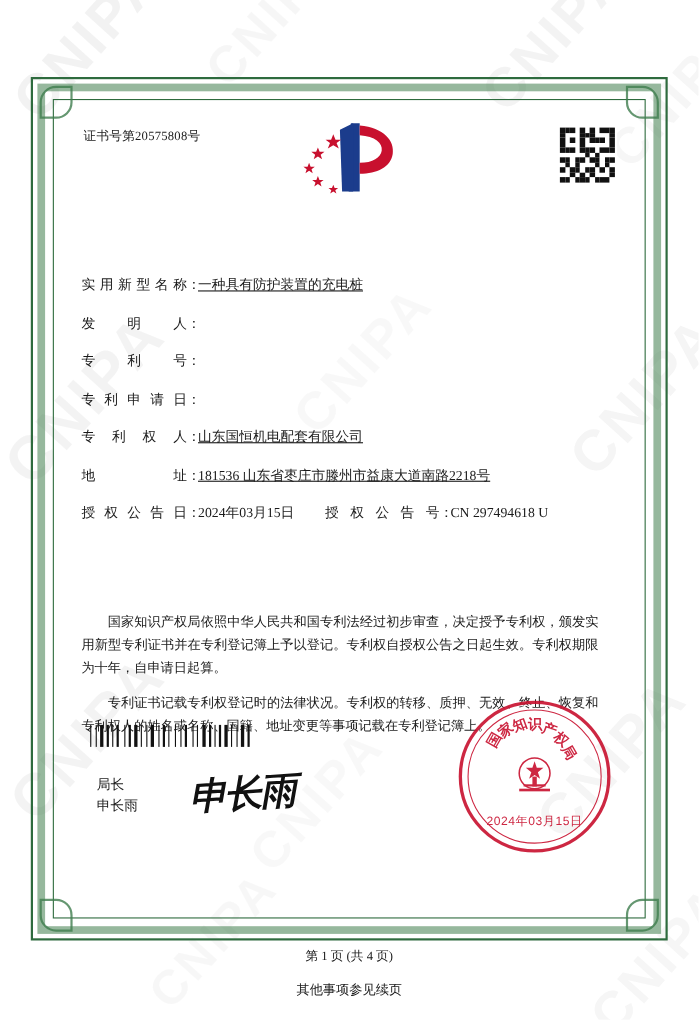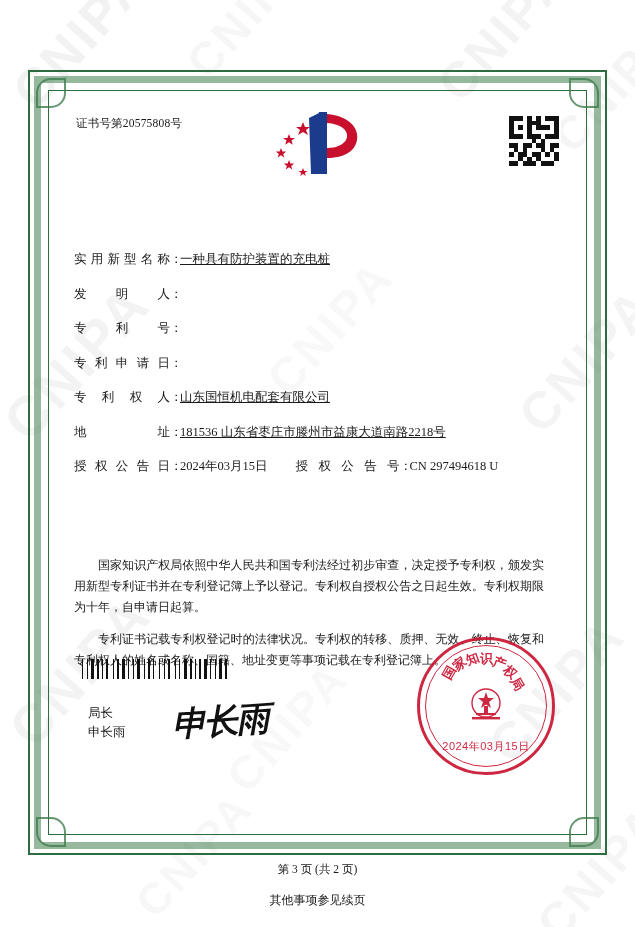--- a/index.html
+++ b/index.html
@@ -647,14 +647,14 @@
         <rect x="14" y="31" width="28" height="2.4" fill="#c8102e"></rect>
         <rect x="18" y="27" width="20" height="2" fill="#c8102e"></rect>
         <rect x="26" y="20" width="4" height="9" fill="#c8102e"></rect>
       </svg>
     </div>
     <div class="seal-date">2024年03月15日</div>
   </div>
 
 </div>
 
-<div class="page-num">第 3 页 (共 2 页)</div>
+<div class="page-num">第 1 页 (共 4 页)</div>
 <div class="footer-note">其他事项参见续页</div>
 
 </body></html>

